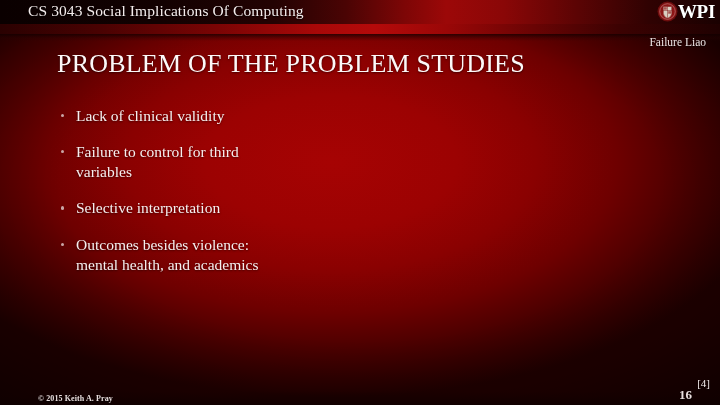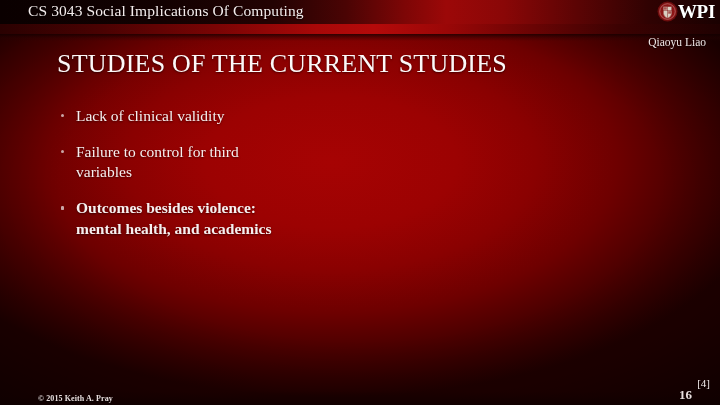--- a/index.html
+++ b/index.html
@@ -157,21 +157,21 @@
   }
   .bullet {
     position: relative;
     padding-left: 18px;
     margin-bottom: 16px;
     font-size: 15.5px;
     line-height: 1.30;
     color: #f6efef;
     text-shadow: 0 1px 2px rgba(0,0,0,0.5);
   }
-  .bullet:last-child { margin-bottom: 0; font-weight: bold; }
+  .bullet:last-child { margin-bottom: 0; }
   .bullet .dot {
     position: absolute;
     left: 3px;
     top: 8px;
     width: 3.2px;
     height: 3.2px;
     border-radius: 50%;
     background: #c9a6a6;
   }
   .bullet .line2 { display: block; }
@@ -242,40 +242,41 @@
         <path d="M12.5 11 H29.5 V24.5 Q29.5 31 21 35 Q12.5 31 12.5 24.5 Z" fill="#d9cfc2" stroke="#7a1010" stroke-width="1"></path>
         <path d="M21 11 V35" stroke="#7a1010" stroke-width="0.9"></path>
         <path d="M12.5 19 H29.5" stroke="#7a1010" stroke-width="0.9"></path>
         <rect x="14" y="12.4" width="5.6" height="5" fill="#8c1515" opacity="0.65"></rect>
         <rect x="22.4" y="20.4" width="5.6" height="5" fill="#8c1515" opacity="0.65"></rect>
       </svg>
     </span>
     <span class="wpi-word">WPI</span>
   </div>
 
-  <div class="presenter">Qiaoyu Liao</div>
-
-  <div class="slide-title">STUDIES OF THE CURRENT STUDIES</div>
+  <div class="presenter">Failure Liao</div>
+
+  <div class="slide-title">PROBLEM OF THE PROBLEM STUDIES</div>
 
   <div class="bullets">
 
     <div class="bullet">
       <span class="dot"></span>
       <span>Lack of clinical validity</span>
       <span class="line2"></span>
     </div>
 
     <div class="bullet">
       <span class="dot"></span>
       <span>Failure to control for third</span>
       <span class="line2">variables</span>
     </div>
 
     <div class="bullet">
       <span class="dot"></span>
+      <span>Selective interpretation</span>
       <span class="line2"></span>
     </div>
 
     <div class="bullet">
       <span class="dot"></span>
       <span>Outcomes besides violence:</span>
       <span class="line2">mental health, and academics</span>
     </div>
 
   </div>

